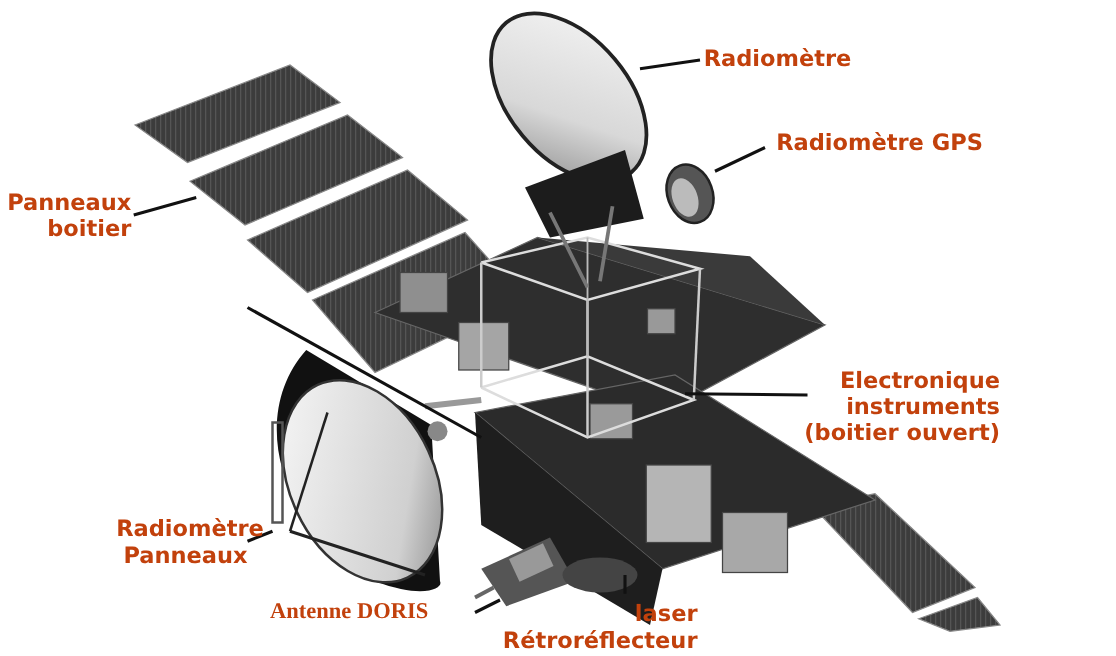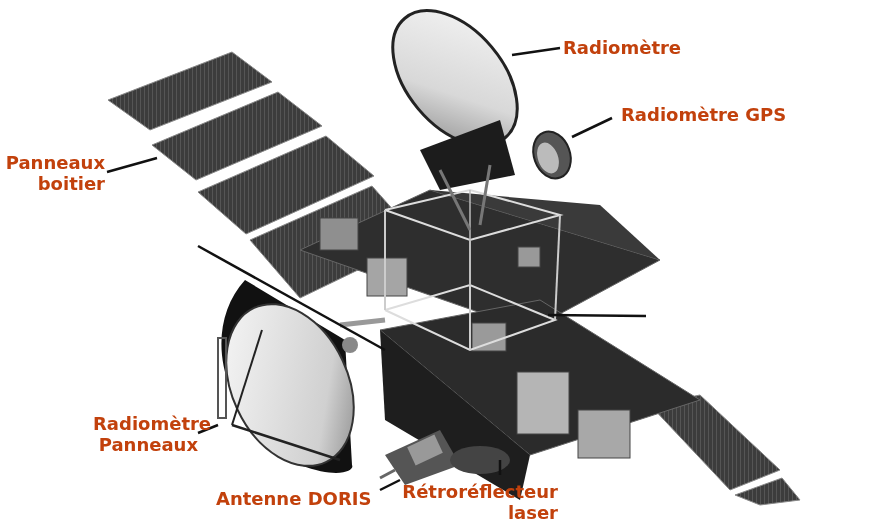--- a/index.html
+++ b/index.html
@@ -120,26 +120,31 @@
   <div class="label" style="left:563px; top:37px;">Radiomètre</div>
 
   <div class="label" style="left:621px; top:104px;">Radiomètre GPS</div>
 
   <div class="label center" style="left:3px; top:152px; width:102px;">
     <div>Panneaux</div>
     <div>boitier</div>
   </div>
 
 
+  <div class="label center" style="left:640px; top:294px; width:160px;">
+    <div>Electronique</div>
+    <div>instruments</div>
+    <div>(boitier ouvert)</div>
+  </div>
 
   <div class="label center" style="left:93px; top:413px; width:105px;">
     <div>Radiomètre</div>
     <div>Panneaux</div>
   </div>
 
-  <div class="label" style="left:216px; top:488px;">Antenne DORIS</div>
+  <div class="label" style="left:216px; top:478px;font-family:Liberation Serif, serif;">Antenne DORIS</div>
 
   <div class="label center" style="left:388px; top:481px; width:170px;">
+    <div>laser</div>
     <div>Rétroréflecteur</div>
-    <div>laser</div>
   </div>
 
 </div>
 
 </body></html>

